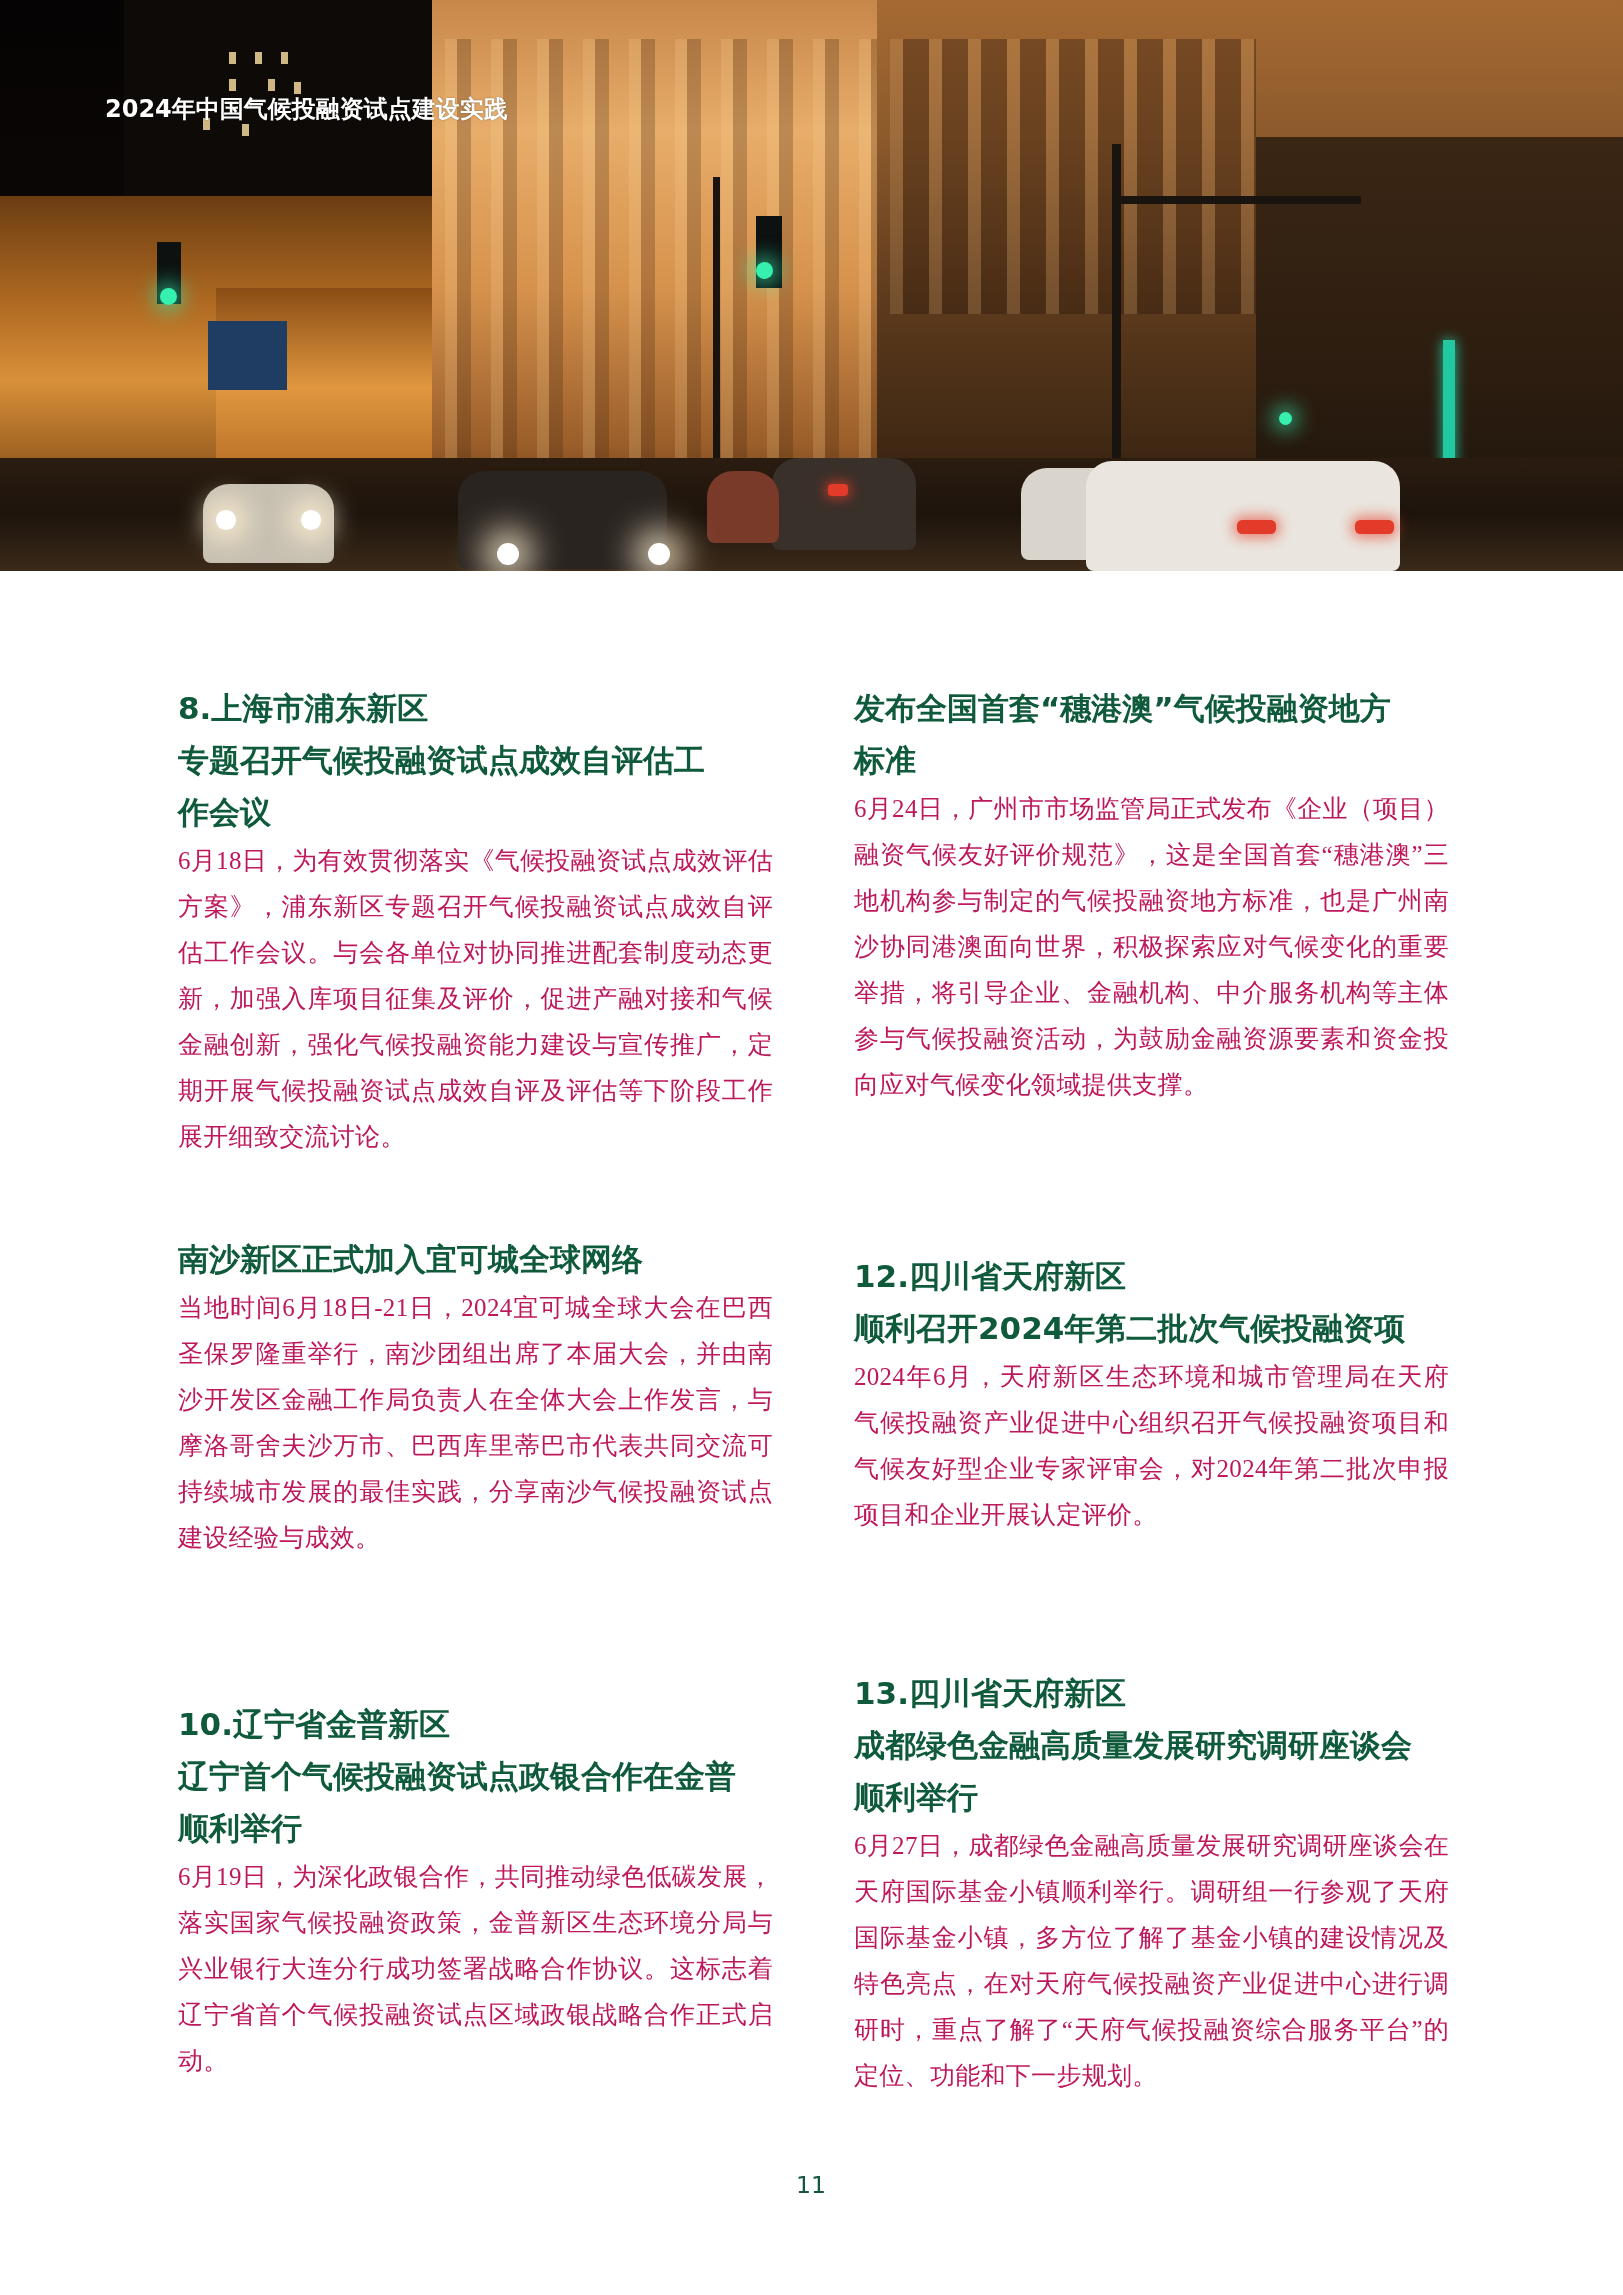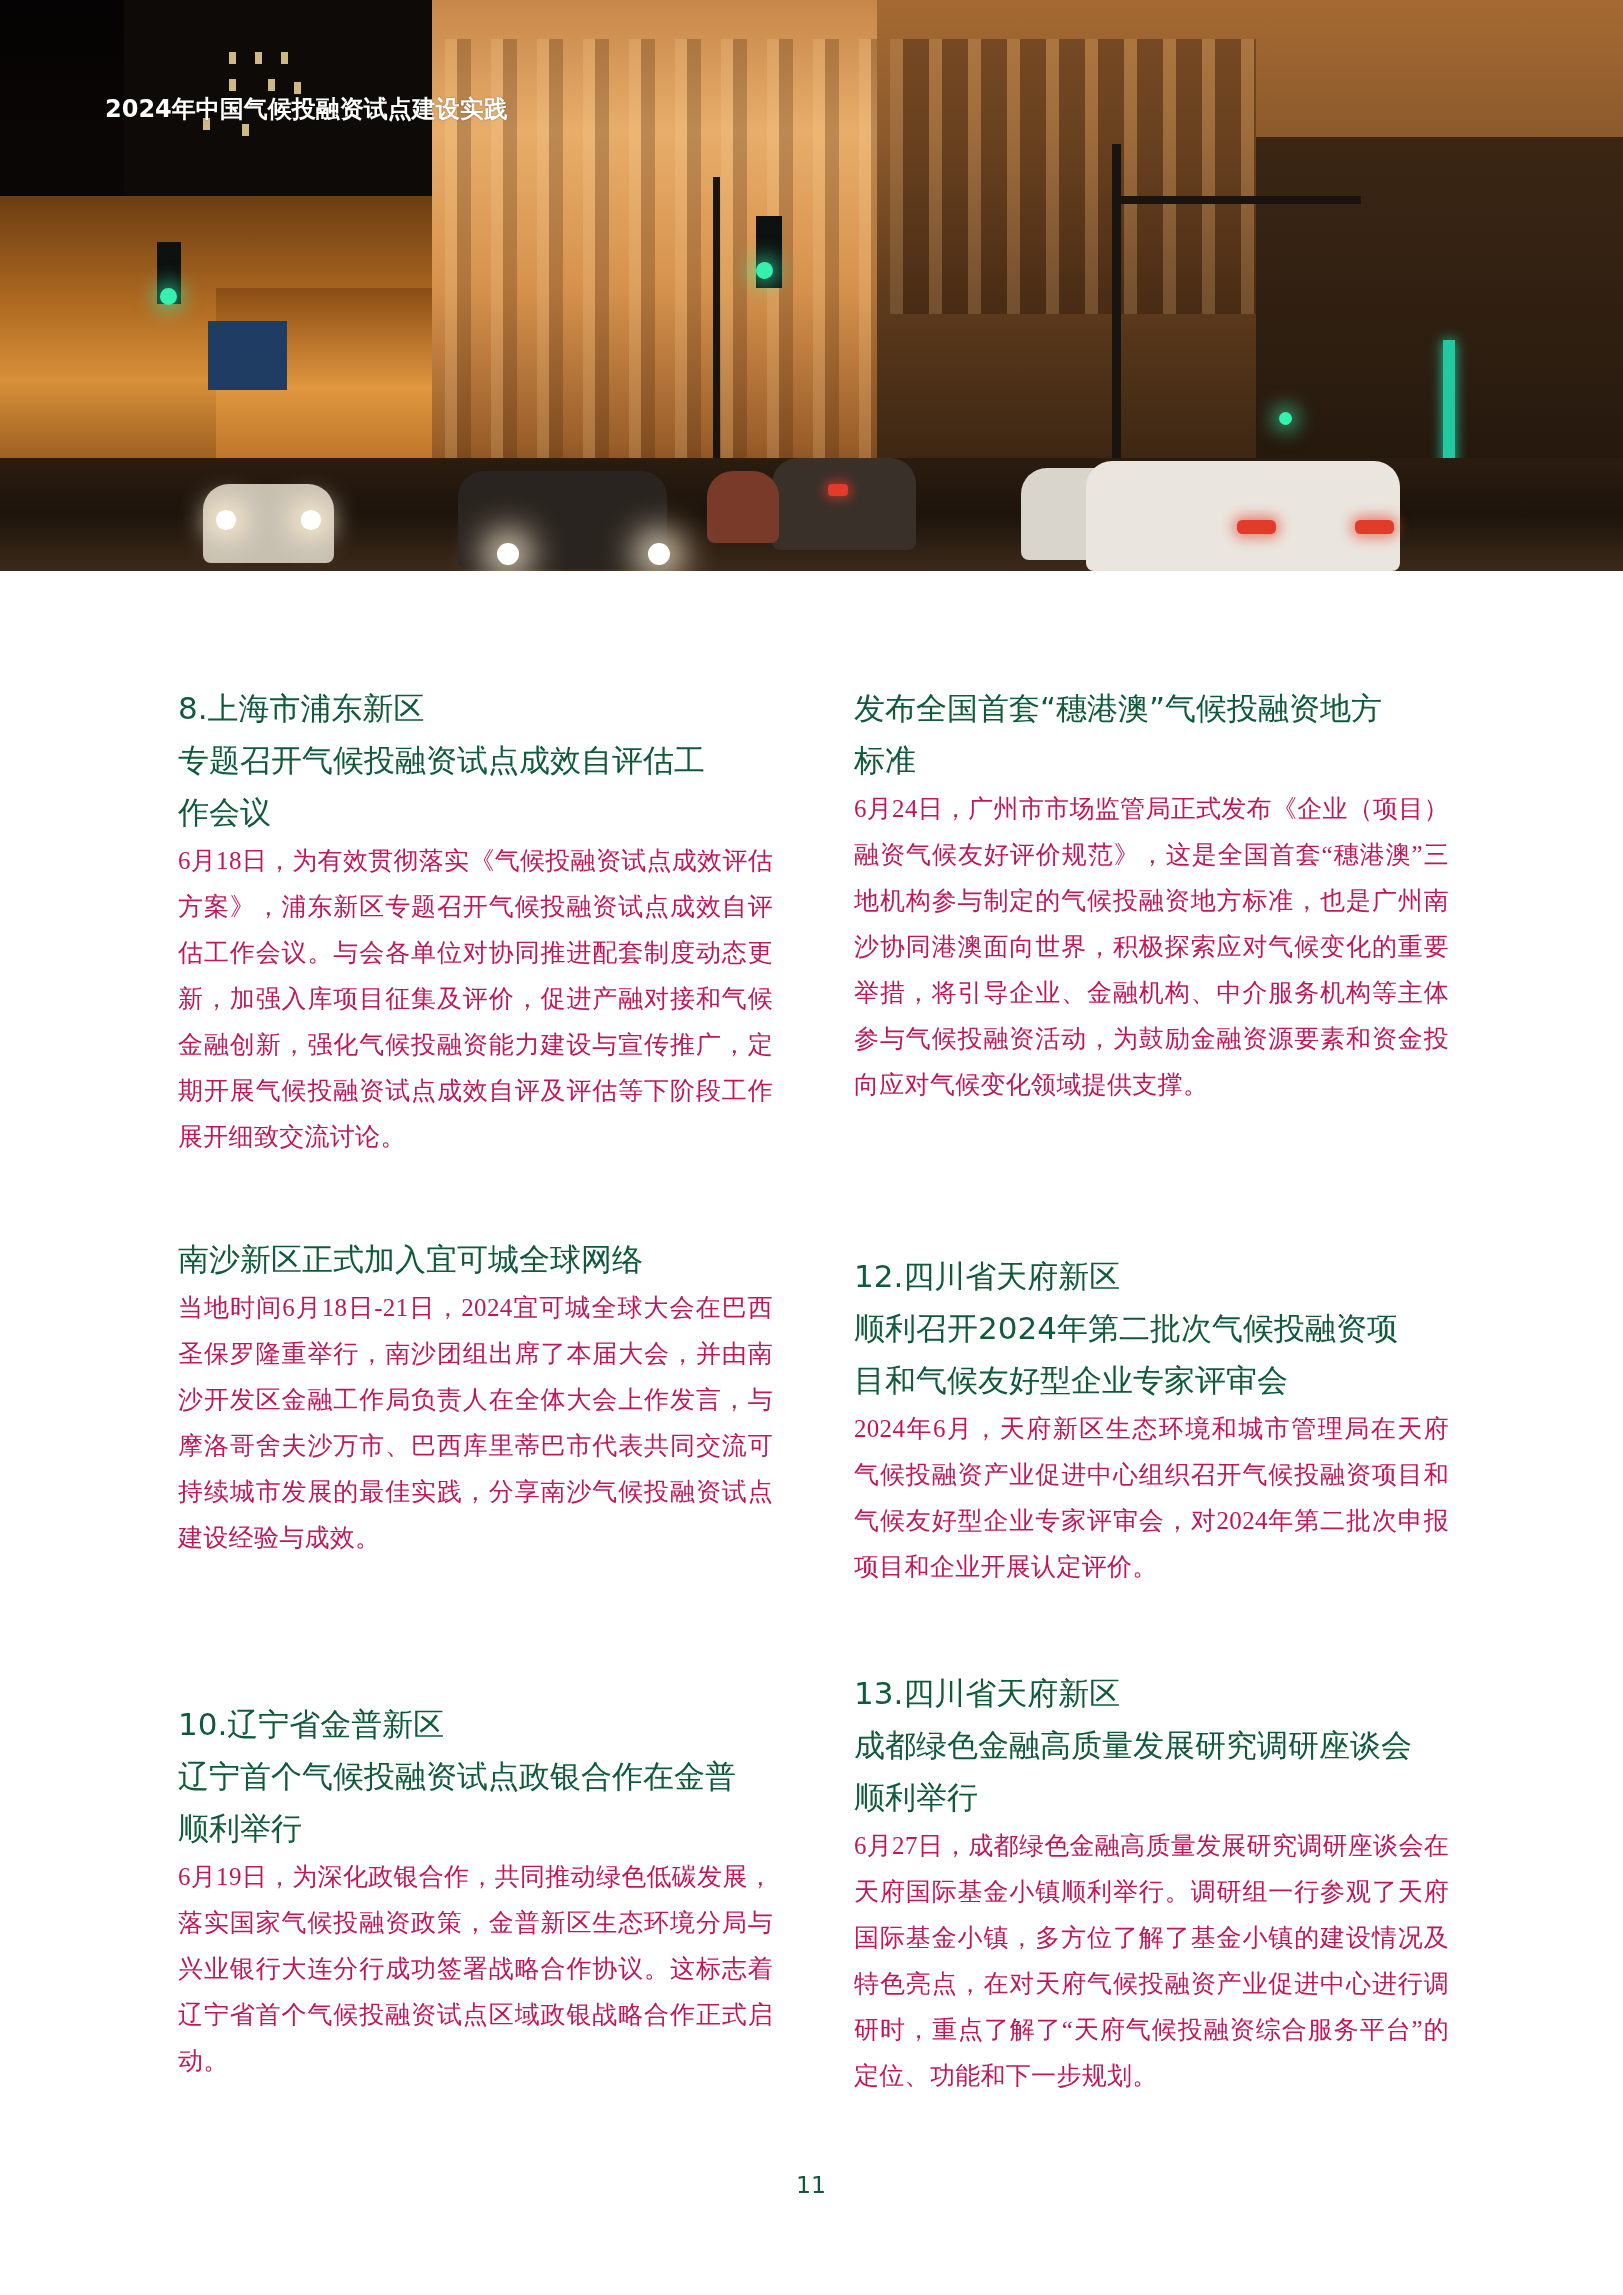--- a/index.html
+++ b/index.html
@@ -40,21 +40,21 @@
   .running-head { position:absolute; left:105px; top:93px; font-size:24px; font-weight:bold;
                   color:#ffffff; letter-spacing:0px; white-space:nowrap;
                   text-shadow:0 0 1.3px rgba(0,0,0,.6); }
 
   
   .col { position:absolute; width:595px; }
   .col.left { left:178px; }
   .col.right { left:854px; }
 
   .article { position:absolute; left:0; width:595px; }
-  .a-title { color:#0f5a3b; font-weight:normal; font-size:31px; line-height:52px;
+  .a-title { color:#0f5a3b; font-weight:bold; font-size:31px; line-height:52px;
              margin:0; letter-spacing:0px; }
   .a-body { color:#be185d; font-size:25px; line-height:46px; margin:0;
             text-align:justify; letter-spacing:0.3px;font-family:Liberation Serif, serif; }
 
   .page-number { position:absolute; left:796px; top:2171px; font-size:23.6px; color:#14573c; }
 </style>
 </head>
 <body>
 
 <div class="hero">
@@ -131,21 +131,20 @@
 <div class="col right">
   <div class="article" style="top:682px">
     <p class="a-title">发布全国首套“穗港澳”气候投融资地方</p>
     <p class="a-title">标准</p>
     <p class="a-body">6月24日，广州市市场监管局正式发布《企业（项目）融资气候友好评价规范》，这是全国首套“穗港澳”三地机构参与制定的气候投融资地方标准，也是广州南沙协同港澳面向世界，积极探索应对气候变化的重要举措，将引导企业、金融机构、中介服务机构等主体参与气候投融资活动，为鼓励金融资源要素和资金投向应对气候变化领域提供支撑。</p>
   </div>
 
   <div class="article" style="top:1250px">
     <p class="a-title">12.四川省天府新区</p>
     <p class="a-title">顺利召开2024年第二批次气候投融资项</p>
-    <p class="a-title">目和气候友好型企业专家评审会</p>
     <p class="a-body">2024年6月，天府新区生态环境和城市管理局在天府气候投融资产业促进中心组织召开气候投融资项目和气候友好型企业专家评审会，对2024年第二批次申报项目和企业开展认定评价。</p>
   </div>
 
   <div class="article" style="top:1667px">
     <p class="a-title">13.四川省天府新区</p>
     <p class="a-title">成都绿色金融高质量发展研究调研座谈会</p>
     <p class="a-title">顺利举行</p>
     <p class="a-body">6月27日，成都绿色金融高质量发展研究调研座谈会在天府国际基金小镇顺利举行。调研组一行参观了天府国际基金小镇，多方位了解了基金小镇的建设情况及特色亮点，在对天府气候投融资产业促进中心进行调研时，重点了解了“天府气候投融资综合服务平台”的定位、功能和下一步规划。</p>
   </div>
 </div>

